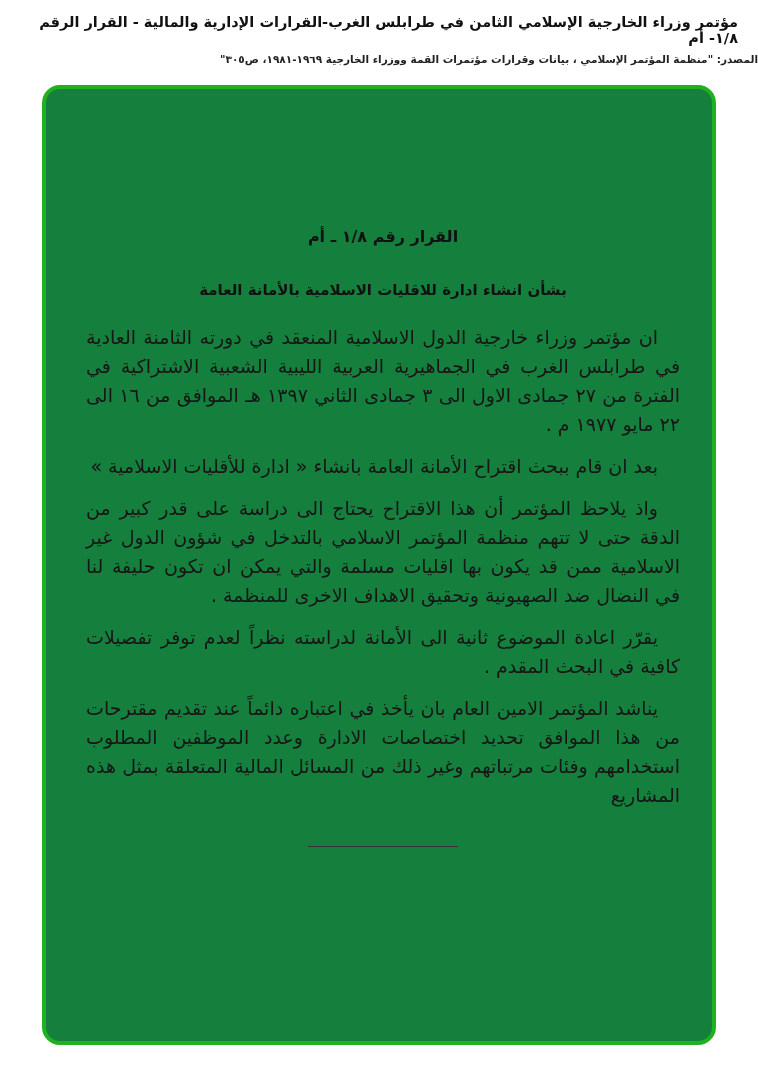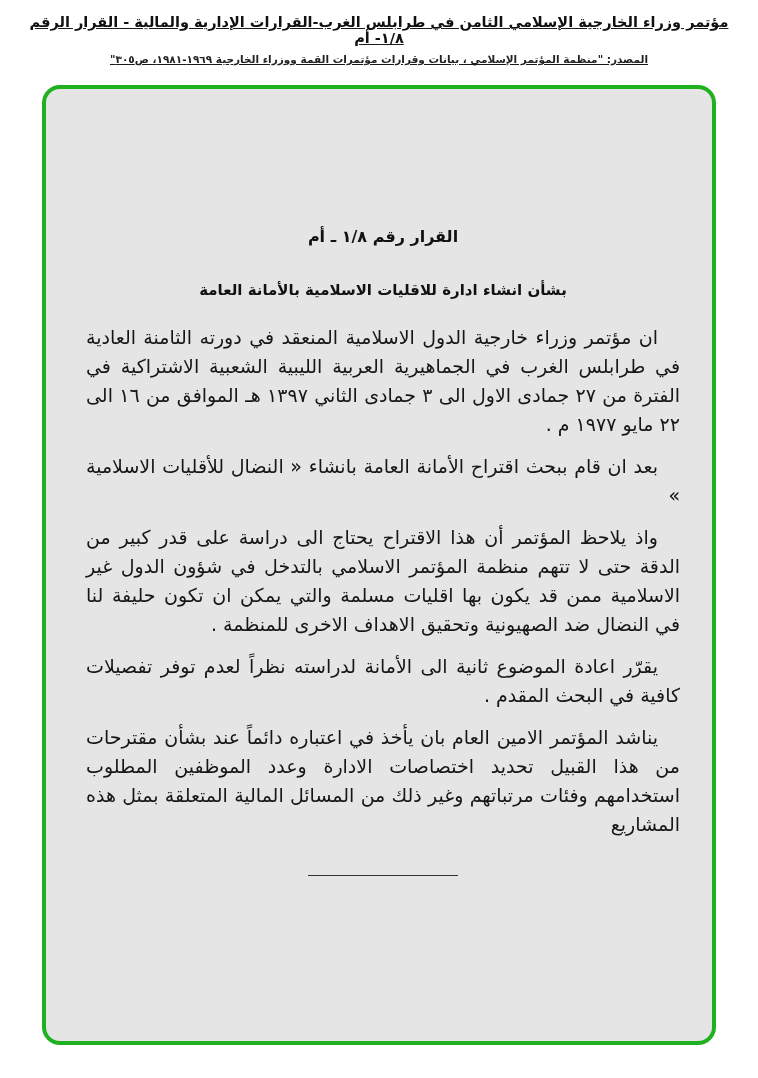--- a/index.html
+++ b/index.html
@@ -8,44 +8,43 @@
     width: 758px;
     height: 1078px;
     margin: 0 auto;
     font-family: "DejaVu Sans", sans-serif;
     color: #1a1a1a;
     position: relative;
     overflow: hidden;
   }
   .page-header {
     direction: rtl;
-    text-align: center;
+    text-align: right;
     padding-top: 14px;
-    text-decoration: underline;
   }
   .header-line1 {
     font-size: 14.5px;
     font-weight: bold;
     letter-spacing: 0;
     color: #111;
     padding: 0 20px;
   }
   .header-line2 {
     margin-top: 7px;
     font-size: 10.5px;
     font-weight: bold;
     color: #222;
   }
   .document-frame {
     margin: 20px auto 0 auto;
     width: 674px;
     height: 960px;
     border: 4px solid #1fb11f;
     border-radius: 18px;
-    background: #e5e5e5;
+    background: #15803d;
     position: relative;
   }
   .document-content {
     direction: rtl;
     padding: 138px 32px 0 40px;
   }
   .doc-title {
     text-align: center;
     font-size: 16px;
     font-weight: bold;
@@ -82,20 +81,20 @@
   <div class="header-line1">مؤتمر وزراء الخارجية الإسلامي الثامن في طرابلس الغرب-القرارات الإدارية والمالية - القرار الرقم ١/٨- أم</div>
   <div class="header-line2">المصدر: "منظمة المؤتمر الإسلامي ، بيانات وقرارات مؤتمرات القمة ووزراء الخارجية ١٩٦٩-١٩٨١، ص٣٠٥"</div>
 </header>
 
 <div class="document-frame" style="border-color: rgb(31, 177, 31);">
   <div class="document-content">
     <h1 class="doc-title">القرار رقم ١/٨ ـ أم</h1>
     <h2 class="doc-subtitle">بشأن انشاء ادارة للاقليات الاسلامية بالأمانة العامة</h2>
 
     <p class="doc-paragraph">ان مؤتمر وزراء خارجية الدول الاسلامية المنعقد في دورته الثامنة العادية في طرابلس الغرب في الجماهيرية العربية الليبية الشعبية الاشتراكية في الفترة من ٢٧ جمادى الاول الى ٣ جمادى الثاني ١٣٩٧ هـ الموافق من ١٦ الى ٢٢ مايو ١٩٧٧ م .</p>
-    <p class="doc-paragraph">بعد ان قام ببحث اقتراح الأمانة العامة بانشاء « النضال للأقليات الاسلامية »</p>
+    <p class="doc-paragraph">بعد ان قام ببحث اقتراح الأمانة العامة بانشاء « ادارة للأقليات الاسلامية »</p>
     <p class="doc-paragraph">واذ يلاحظ المؤتمر أن هذا الاقتراح يحتاج الى دراسة على قدر كبير من الدقة حتى لا تتهم منظمة المؤتمر الاسلامي بالتدخل في شؤون الدول غير الاسلامية ممن قد يكون بها اقليات مسلمة والتي يمكن ان تكون حليفة لنا في النضال ضد الصهيونية وتحقيق الاهداف الاخرى للمنظمة .</p>
     <p class="doc-paragraph">يقرّر اعادة الموضوع ثانية الى الأمانة لدراسته نظراً لعدم توفر تفصيلات كافية في البحث المقدم .</p>
-    <p class="doc-paragraph">يناشد المؤتمر الامين العام بان يأخذ في اعتباره دائماً عند بشأن مقترحات من هذا القبيل تحديد اختصاصات الادارة وعدد الموظفين المطلوب استخدامهم وفئات مرتباتهم وغير ذلك من المسائل المالية المتعلقة بمثل هذه المشاريع</p>
+    <p class="doc-paragraph">يناشد المؤتمر الامين العام بان يأخذ في اعتباره دائماً عند تقديم مقترحات من هذا الموافق تحديد اختصاصات الادارة وعدد الموظفين المطلوب استخدامهم وفئات مرتباتهم وغير ذلك من المسائل المالية المتعلقة بمثل هذه المشاريع</p>
 
     <div class="section-divider"></div>
   </div>
 </div>
 
 </body></html>

